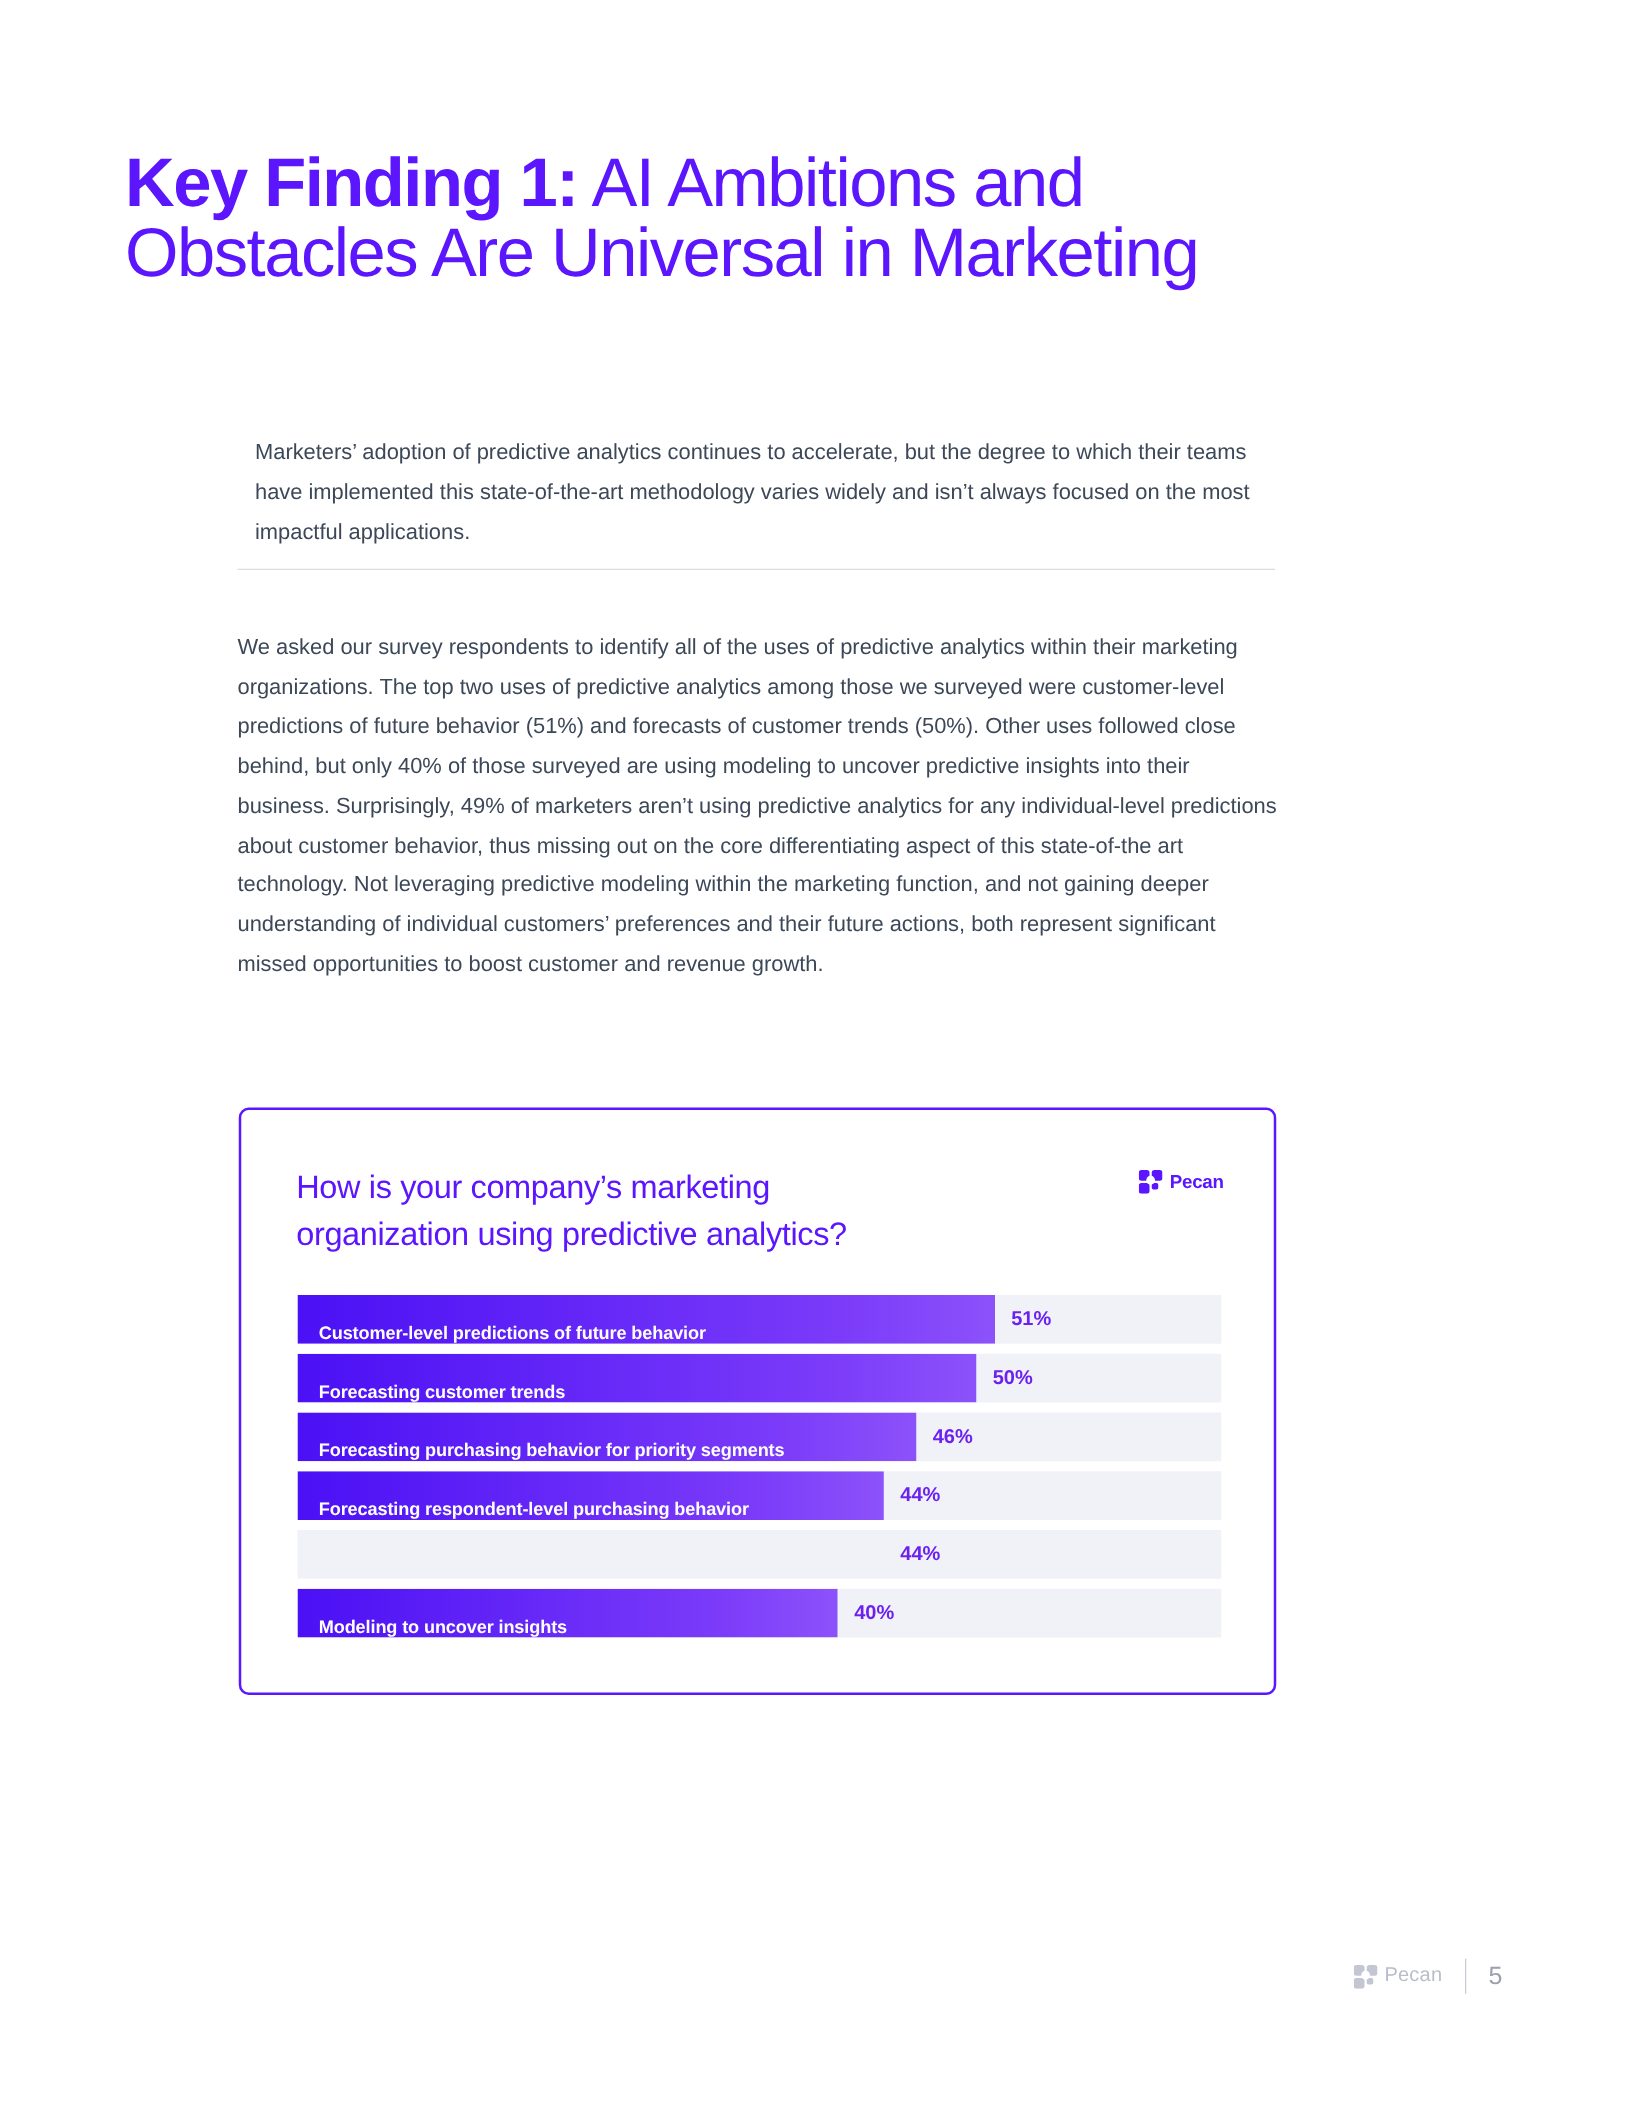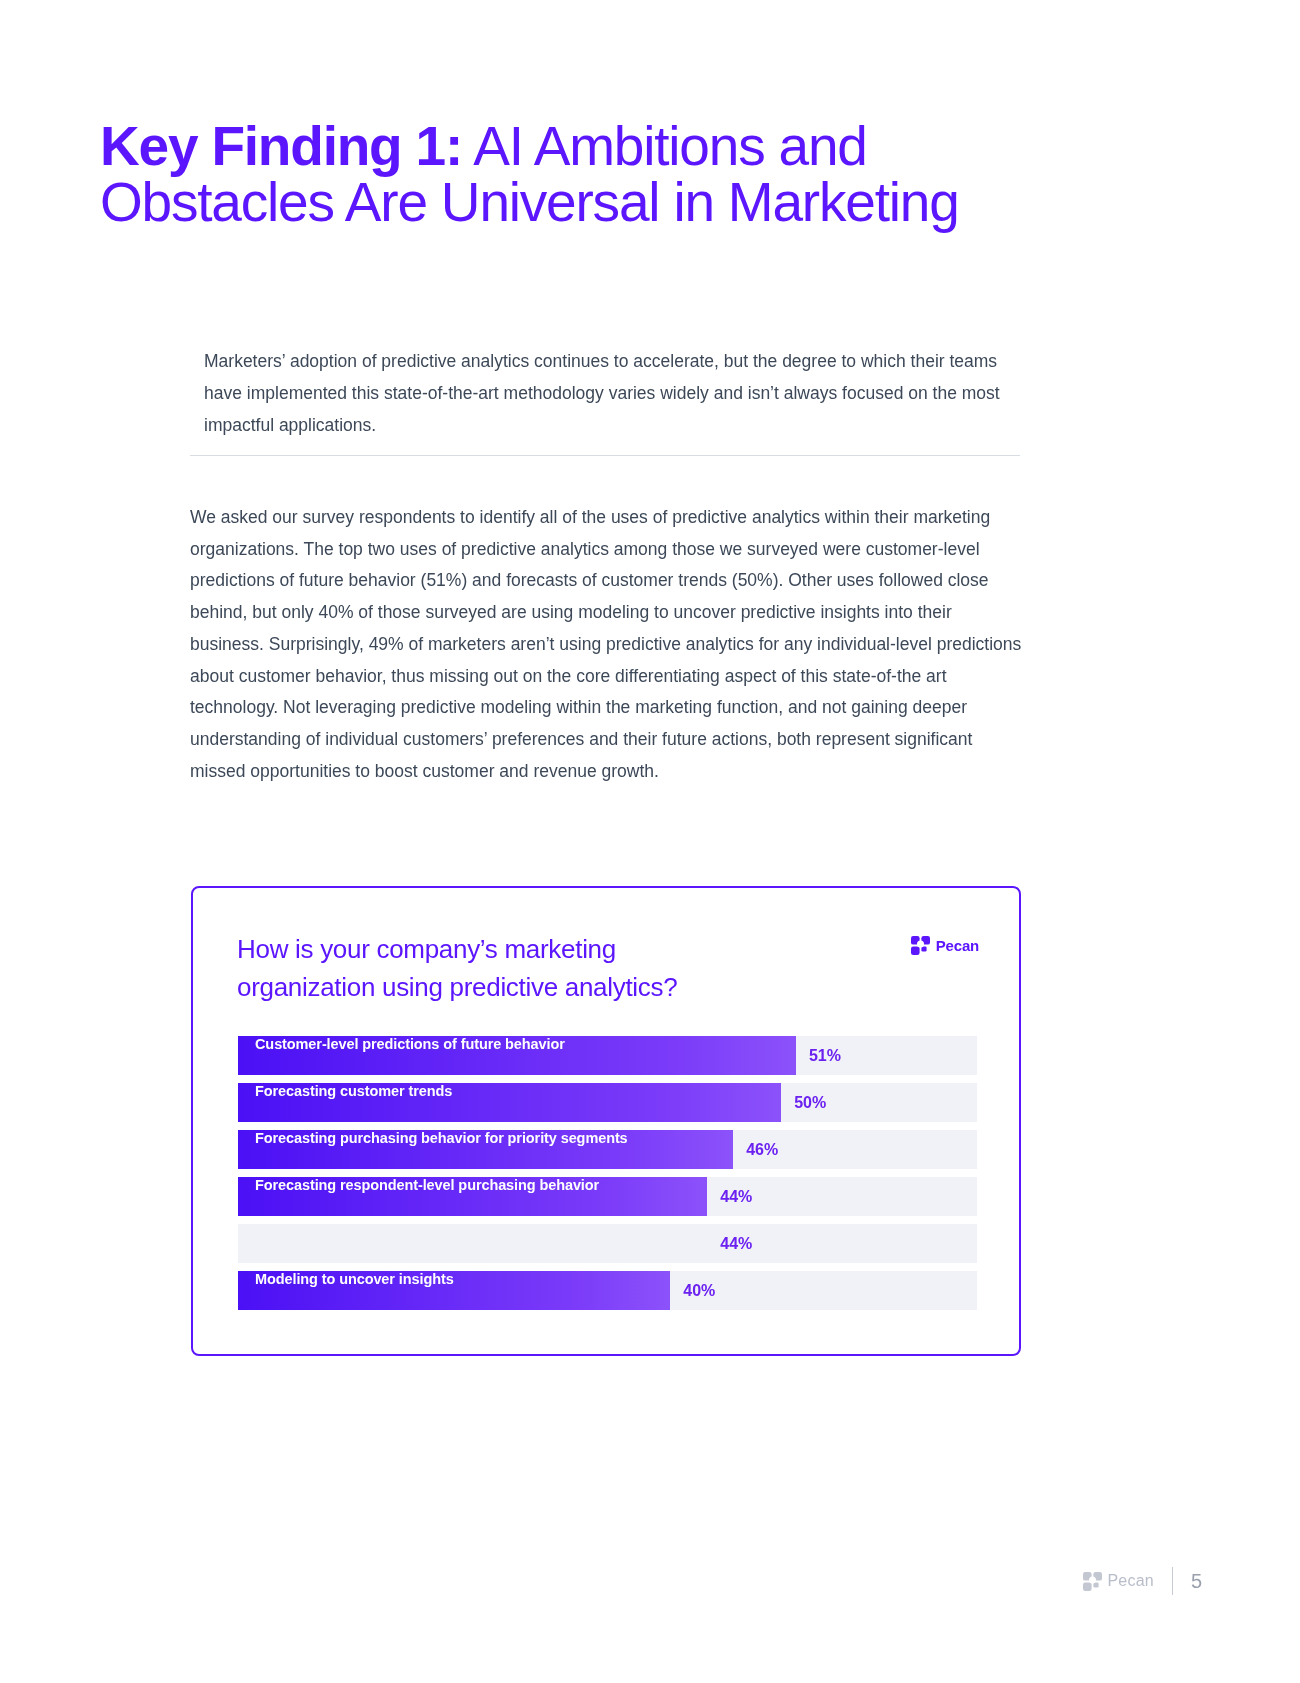--- a/index.html
+++ b/index.html
@@ -140,21 +140,21 @@
   }
   .bar-row:last-child { margin-bottom: 0; }
 
   .bar-fill {
     position: absolute;
     left: 0;
     top: 0;
     height: 100%;
     background: linear-gradient(90deg, #4B10F5 0%, #7B3BF9 78%, #8C52FA 100%);
     display: flex;
-    align-items: flex-start;
+    align-items: flex-end;
   }
 
   .bar-label {
     color: #ffffff;
     font-size: 14.5px;
     font-weight: 700;
     padding-left: 17px;
     white-space: nowrap;
     letter-spacing: -0.1px;
   }

